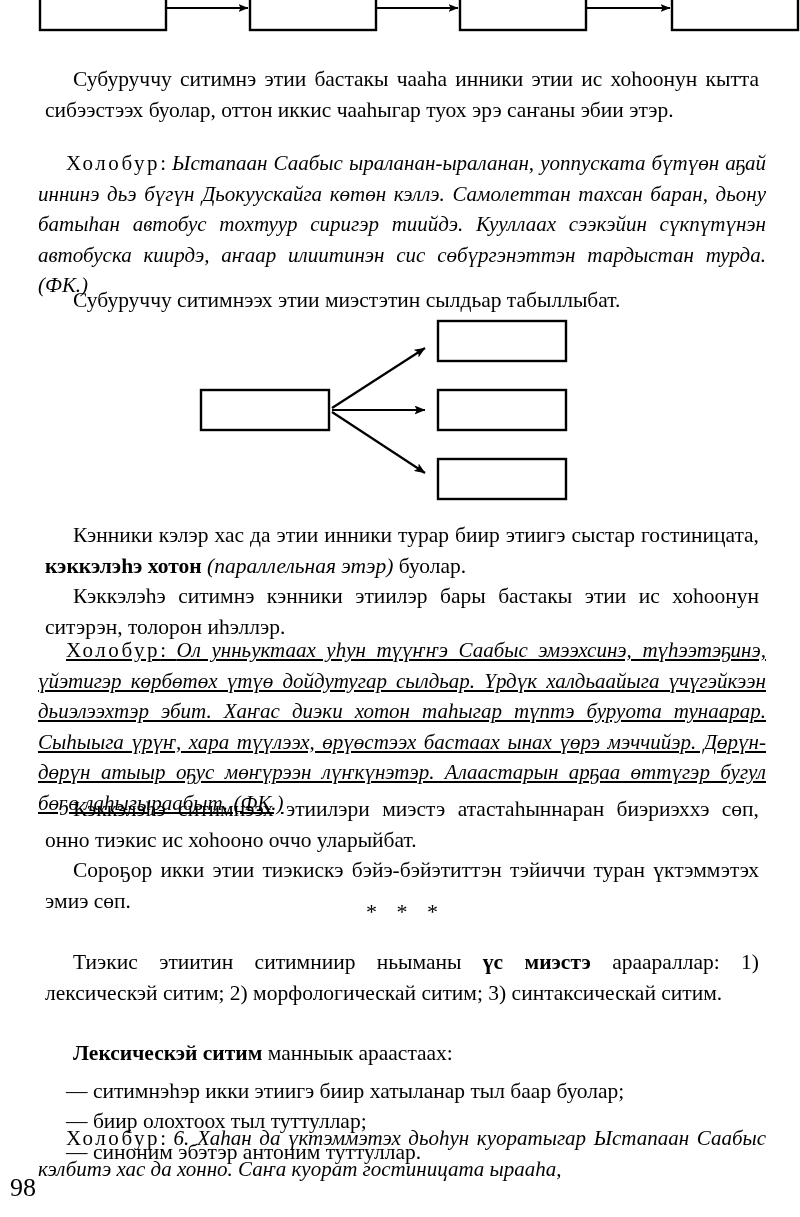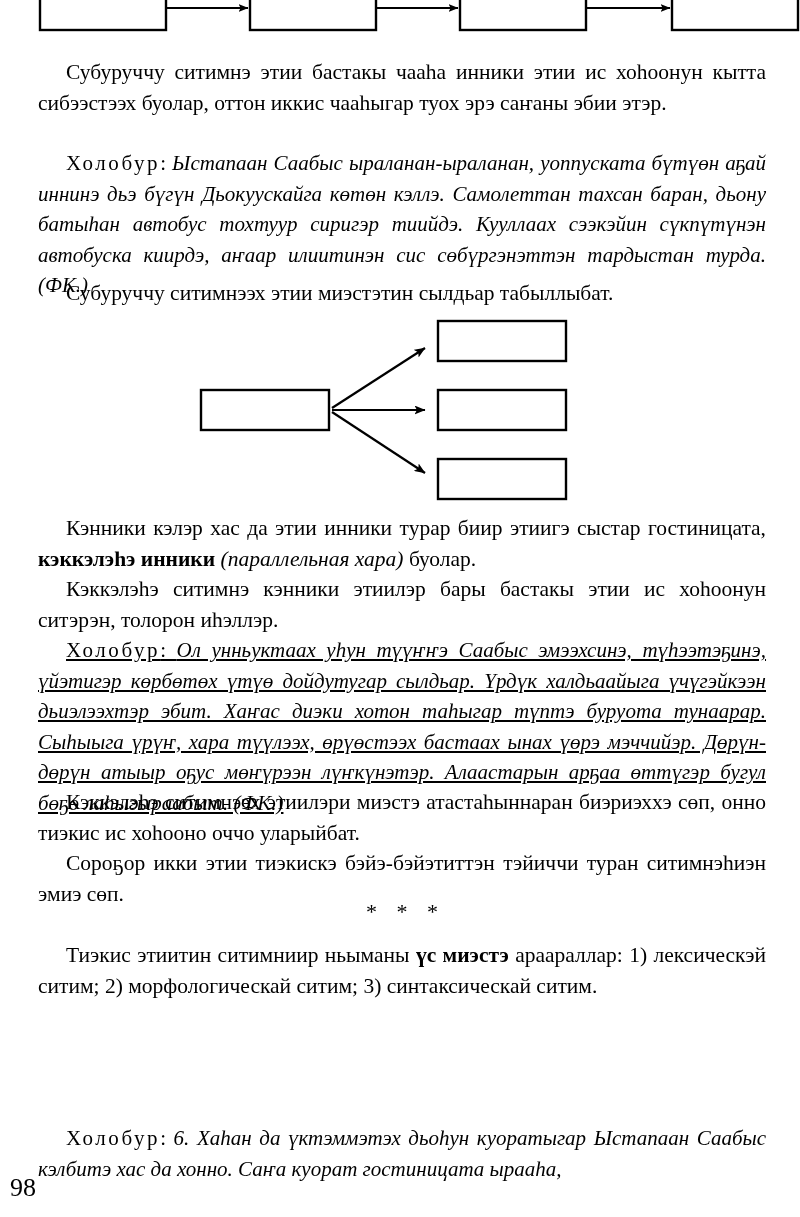--- a/index.html
+++ b/index.html
@@ -37,21 +37,21 @@
   .fan-diagram {
     position: absolute;
     left: 0;
     top: 312px;
     width: 800px;
     height: 190px;
   }
   .fan-diagram svg { display: block; }
 
   p.body {
-    margin: 0;
+    margin: 7px;
     font-size: 21.5px;
     line-height: 30.5px;
     text-align: justify;
     text-indent: 28px;
     hyphens: manual;
   }
   p.body.noindent { text-indent: 0; }
 
   p.example {
     margin: 0;
@@ -165,47 +165,53 @@
       </g>
       <g stroke="#000" stroke-width="2.2" fill="none" marker-end="url(#ah2)">
         <line x1="332" y1="96" x2="425" y2="36"></line>
         <line x1="332" y1="98" x2="425" y2="98"></line>
         <line x1="332" y1="100" x2="425" y2="161"></line>
       </g>
     </svg>
   </div>
 
   <div id="blk-p3">
-    <p class="body"><span>Кэнники кэлэр хас да этии инники турар биир этиигэ сыстар гостиницата, </span><span class="bold">кэккэлэһэ инники</span><span class="ital"> (параллельная хара)</span><span> буолар.</span></p>
+    <p class="body"><span>Кэнники кэлэр хас да этии инники турар биир этиигэ сыстар гостиницата, </span><span class="bold">кэккэлэһэ хотон</span><span class="ital"> (параллельная этэр)</span><span> буолар.</span></p>
   </div>
 
   <div id="blk-p4">
     <p class="body">Кэккэлэһэ ситимнэ кэнники этиилэр бары бастакы этии ис хоһоонун ситэрэн, толорон иһэллэр.</p>
   </div>
 
   <div id="blk-ex2">
     <p class="example"><span class="lead">Холобур</span><span class="lead-colon">:</span> <span>Ол унньуктаах уһун түүҥҥэ Саабыс эмээхсинэ, түһээтэҕинэ, үйэтигэр көрбөтөх үтүө дойдутугар сылдьар. Үрдүк халдьаайыга үчүгэйкээн дьиэлээхтэр эбит. Хаҥас диэки хотон таһыгар түптэ буруота тунаарар. Сыһыыга үрүҥ, хара түүлээх, өрүөстээх бастаах ынах үөрэ мэччийэр. Дөрүн-дөрүн атыыр оҕус мөҥүрээн лүҥкүнэтэр. Алаастарын арҕаа өттүгэр бугул бөҕө лаһыгыраабыт. (ФК.)</span></p>
   </div>
 
   <div id="blk-p5">
     <p class="body">Кэккэлэһэ ситимнээх этиилэри миэстэ атастаһыннаран биэриэххэ сөп, онно тиэкис ис хоһооно оччо уларыйбат.</p>
   </div>
 
   <div id="blk-p6">
-    <p class="body">Сороҕор икки этии тиэкискэ бэйэ-бэйэтиттэн тэйиччи туран ситимнэһиэн эмиэ сөп.</p>
+    <p class="body">Сороҕор икки этии тиэкискэ бэйэ-бэйэтиттэн тэйиччи туран үктэммэтэх эмиэ сөп.</p>
   </div>
 
   <div id="blk-stars">
     <p class="stars">* * *</p>
   </div>
 
   <div id="blk-p7">
     <p class="body"><span>Тиэкис этиитин ситимниир ньыманы </span><span class="bold">үс миэстэ</span><span> араараллар: 1) лексическэй ситим; 2) морфологическай ситим; 3) синтаксическай ситим.</span></p>
   </div>
 
+  <div id="blk-list">
+    <p class="body noindent" style="text-indent:28px;"><span class="bold">Лексическэй ситим</span><span> манныык араастаах:</span></p>
+    <p class="listitem">— ситимнэһэр икки этиигэ биир хатыланар тыл баар буолар;</p>
+    <p class="listitem">— биир олохтоох тыл туттуллар;</p>
+    <p class="listitem">— синоним эбэтэр антоним туттуллар.</p>
+  </div>
 
   <div id="blk-ex3">
     <p class="example"><span class="lead">Холобур</span><span class="lead-colon">:</span> <span>6. Хаһан да үктэммэтэх дьоһун куоратыгар Ыстапаан Саабыс кэлбитэ хас да хонно. Саҥа куорат гостиницата ырааһа,</span></p>
   </div>
 
   <div class="pagenum">98</div>
 
 </div>
 
 </body></html>

